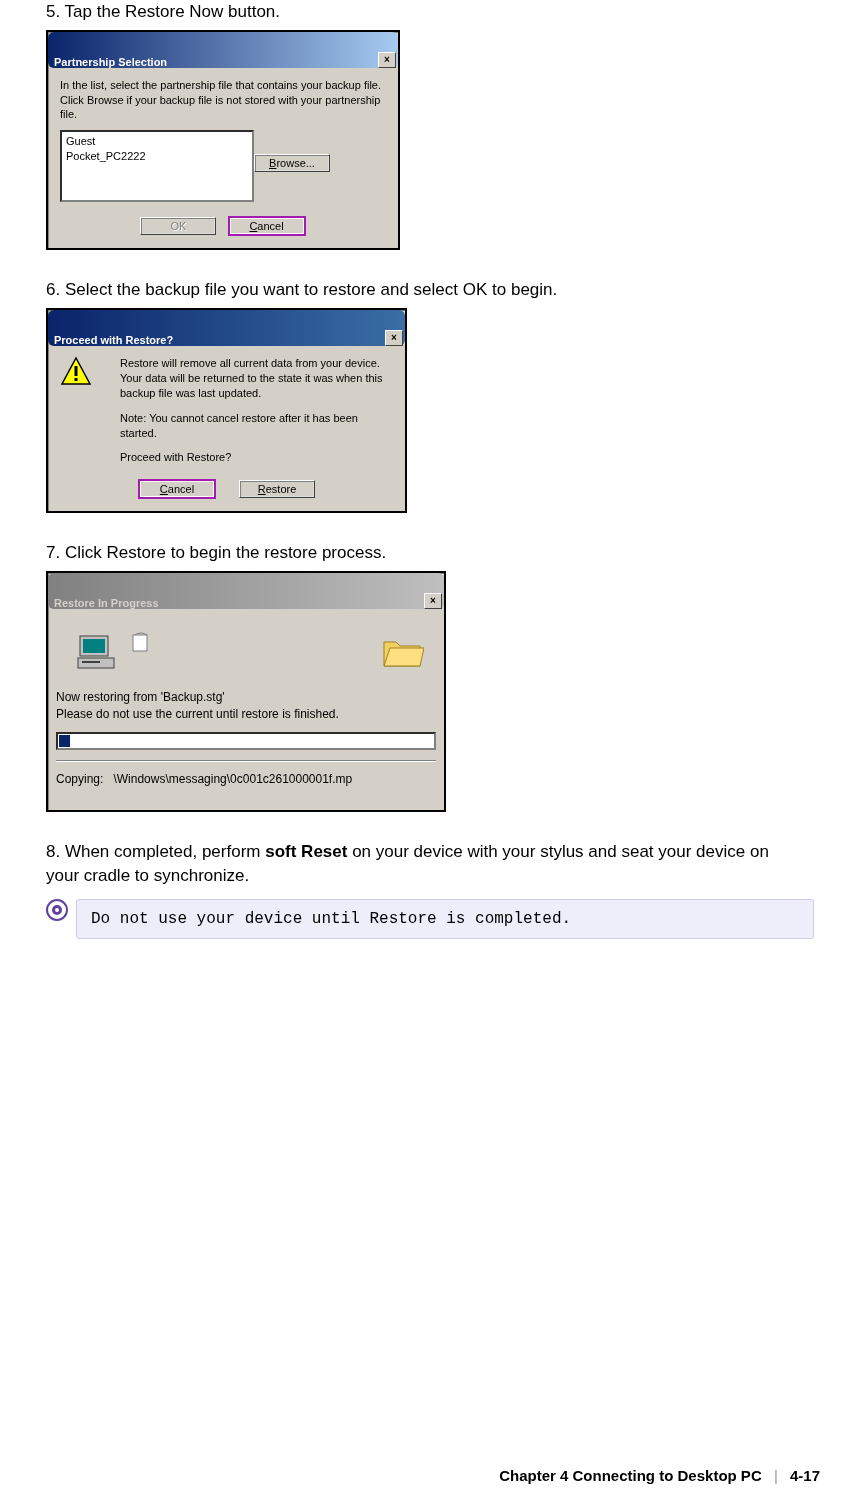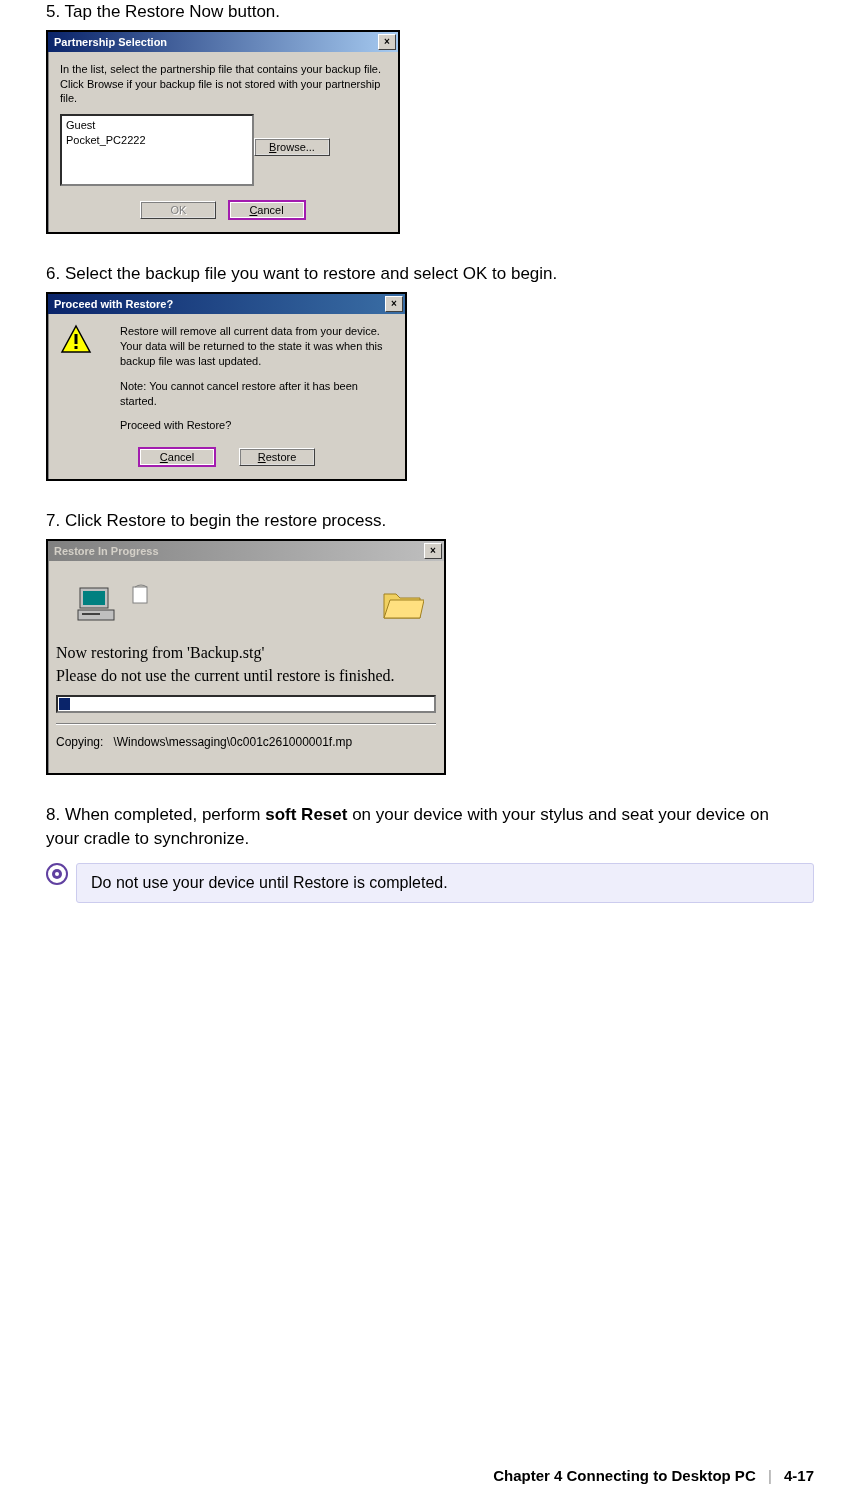--- a/index.html
+++ b/index.html
@@ -31,28 +31,29 @@
     border: 2px solid #000;
     border-right-color: #000;
     border-bottom-color: #000;
     box-shadow: 1px 1px 0 #808080 inset;
     background: #d4d0c8;
     font-family: Tahoma, "MS Sans Serif", sans-serif;
     font-size: 11px;
     margin-bottom: 28px;
   }
   .titlebar {
-    height: 20px;
+    height: 36px;
     display: flex;
-    align-items: center;
+    align-items: flex-end;
     justify-content: space-between;
     padding: 0 2px 0 6px;
     color: #fff;
     font-weight: bold;
     font-size: 11px;
+    border-radius: 6px;
   }
   .titlebar.blue { background: linear-gradient(to right, #0a246a, #a6caf0); }
   .titlebar.grad-blue { background: linear-gradient(to right, #0a246a, #3a6ea5); }
   .titlebar.gray { background: linear-gradient(to right, #808080, #bfbfbf); color: #d4d0c8; }
   .close-btn {
     width: 16px; height: 14px;
     background: #d4d0c8;
     border: 1px solid #fff;
     border-right-color: #404040;
     border-bottom-color: #404040;
@@ -106,21 +107,21 @@
   .dlg2 .btnrow .win-btn { margin: 0 10px; }
 
   
   .dlg3 { width: 396px; }
   .dlg3 .icons-row {
     height: 74px; display: flex; align-items: center; justify-content: space-between;
     padding: 6px 20px 0 28px;
   }
   .dlg3 .pc-icon, .dlg3 .folder-icon { width: 44px; height: 40px; }
   .dlg3 .paper-icon { width: 22px; height: 22px; margin-left: 10px; }
-  .dlg3 .msg { font-size: 16px; line-height: 1.45; padding: 0 8px; font-family: Liberation Serif, serif; }
+  .dlg3 .msg { font-size: 12px; line-height: 1.45; padding: 0 8px; }
   .progress {
     height: 18px; margin: 8px 8px 10px 8px;
     border: 2px inset #808080; background: #fff;
     padding: 1px; box-sizing: border-box;
   }
   .progress .fill { height: 100%; width: 3%; background: #0a246a; }
   .dlg3 hr { border: none; border-top: 1px solid #808080; border-bottom: 1px solid #fff; margin: 4px 8px; }
   .dlg3 .copying { font-size: 12px; padding: 6px 8px 24px 8px; }
 
   
@@ -129,27 +130,28 @@
     width: 22px; height: 22px; flex: 0 0 22px;
   }
   .note-box {
     flex: 1;
     background: #eeeefb;
     border: 1px solid #ccccee;
     border-radius: 3px;
     padding: 10px 14px;
     font-size: 16px;
     color: #000;
+    font-family: Liberation Mono, monospace;
   }
 
   
   .footer {
     position: absolute;
     bottom: 26px;
-    right: 46px;
+    right: 40px;
     font-size: 15px;
   }
   .footer .chap { font-weight: bold; }
   .footer .sep { color: #999; margin: 0 8px; }
   .footer .pnum { font-weight: bold; }
 </style>
 </head>
 <body>
 
 <div class="page">

